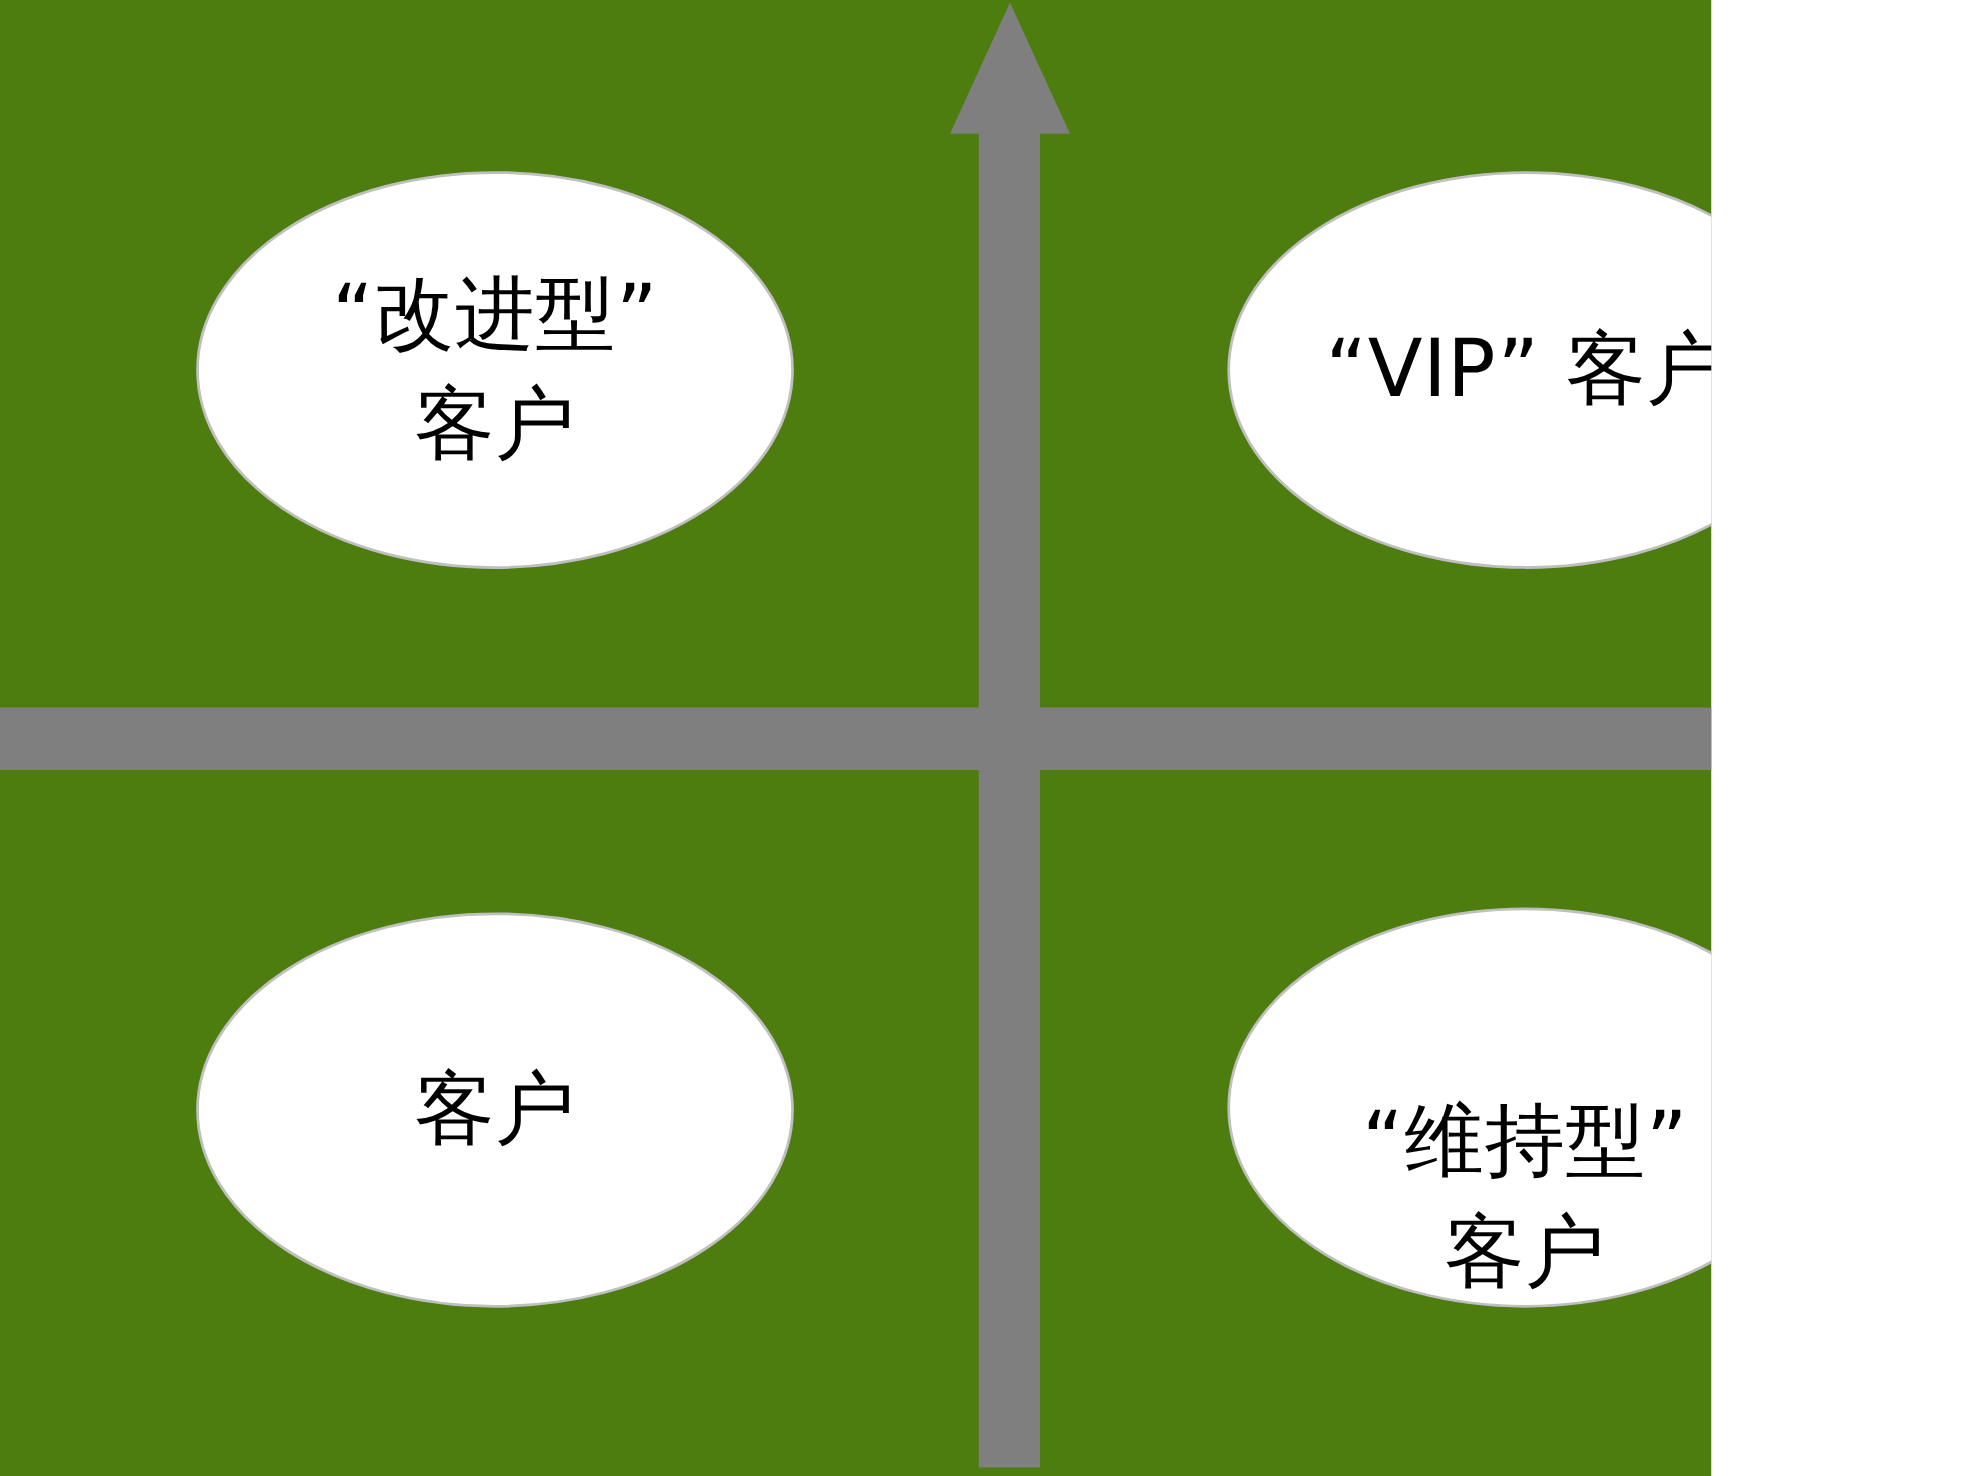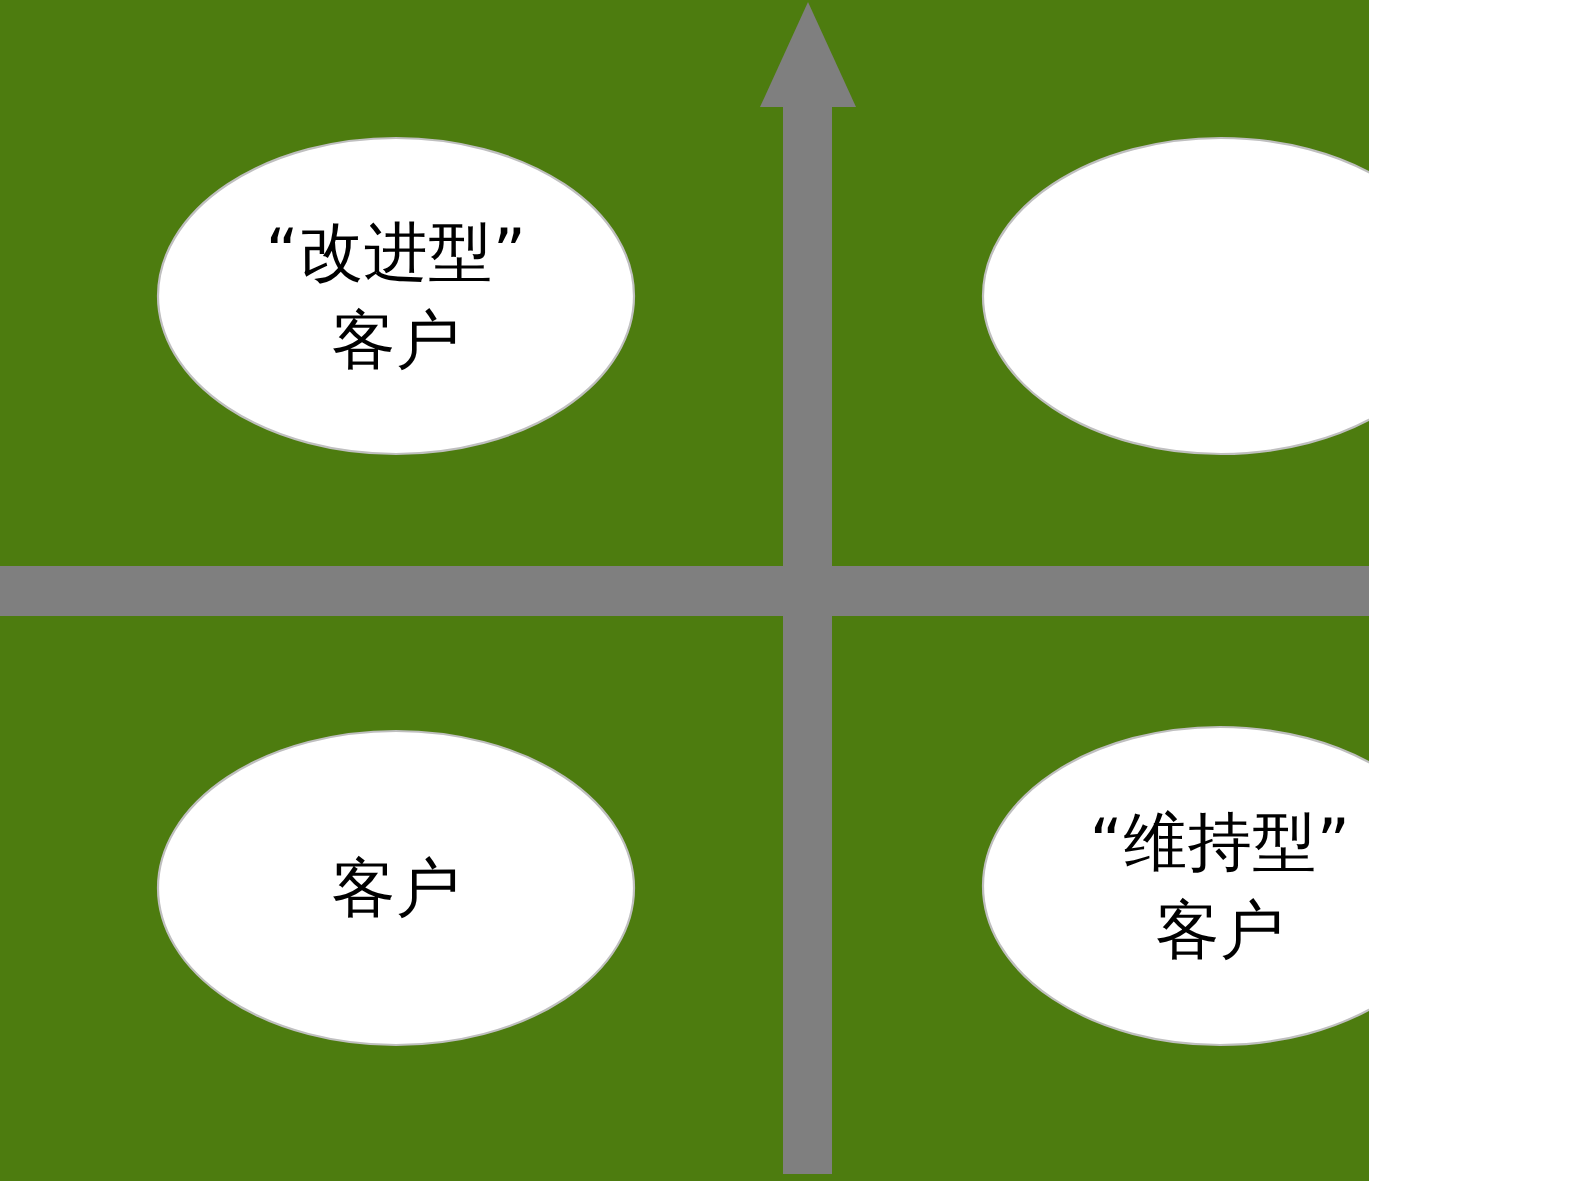--- a/index.html
+++ b/index.html
@@ -65,20 +65,21 @@
     top: 730px;
     width: 478px;
     height: 316px;
   }
   
   #label-maintain {
     left: 982px;
     top: 726px;
     width: 476px;
     height: 320px;
+    justify-content: flex-end;
   }
 </style>
 </head>
 <body>
 
 <div id="canvas">
 
   <svg class="layer" viewBox="0 0 1575 1181" xmlns="http://www.w3.org/2000/svg">
 
     <g>
@@ -95,20 +96,23 @@
     <ellipse cx="1221" cy="296" rx="238" ry="158" fill="#FFFFFF" stroke="#BFBFBF" stroke-width="2.2"></ellipse>
     <ellipse cx="396" cy="888" rx="238" ry="157" fill="#FFFFFF" stroke="#BFBFBF" stroke-width="2.2"></ellipse>
     <ellipse cx="1220" cy="886" rx="237" ry="159" fill="#FFFFFF" stroke="#BFBFBF" stroke-width="2.2"></ellipse>
   </svg>
 
   <div class="quadrant-label" id="label-improvement">
     <span class="line">“改进型”</span>
     <span class="line">客户</span>
   </div>
 
+  <div class="quadrant-label" id="label-vip">
+    <span class="line">“VIP” 客户</span>
+  </div>
 
   <div class="quadrant-label" id="label-abandon">
     <span class="line">客户</span>
   </div>
 
   <div class="quadrant-label" id="label-maintain">
     <span class="line">“维持型”</span>
     <span class="line">客户</span>
   </div>
 

